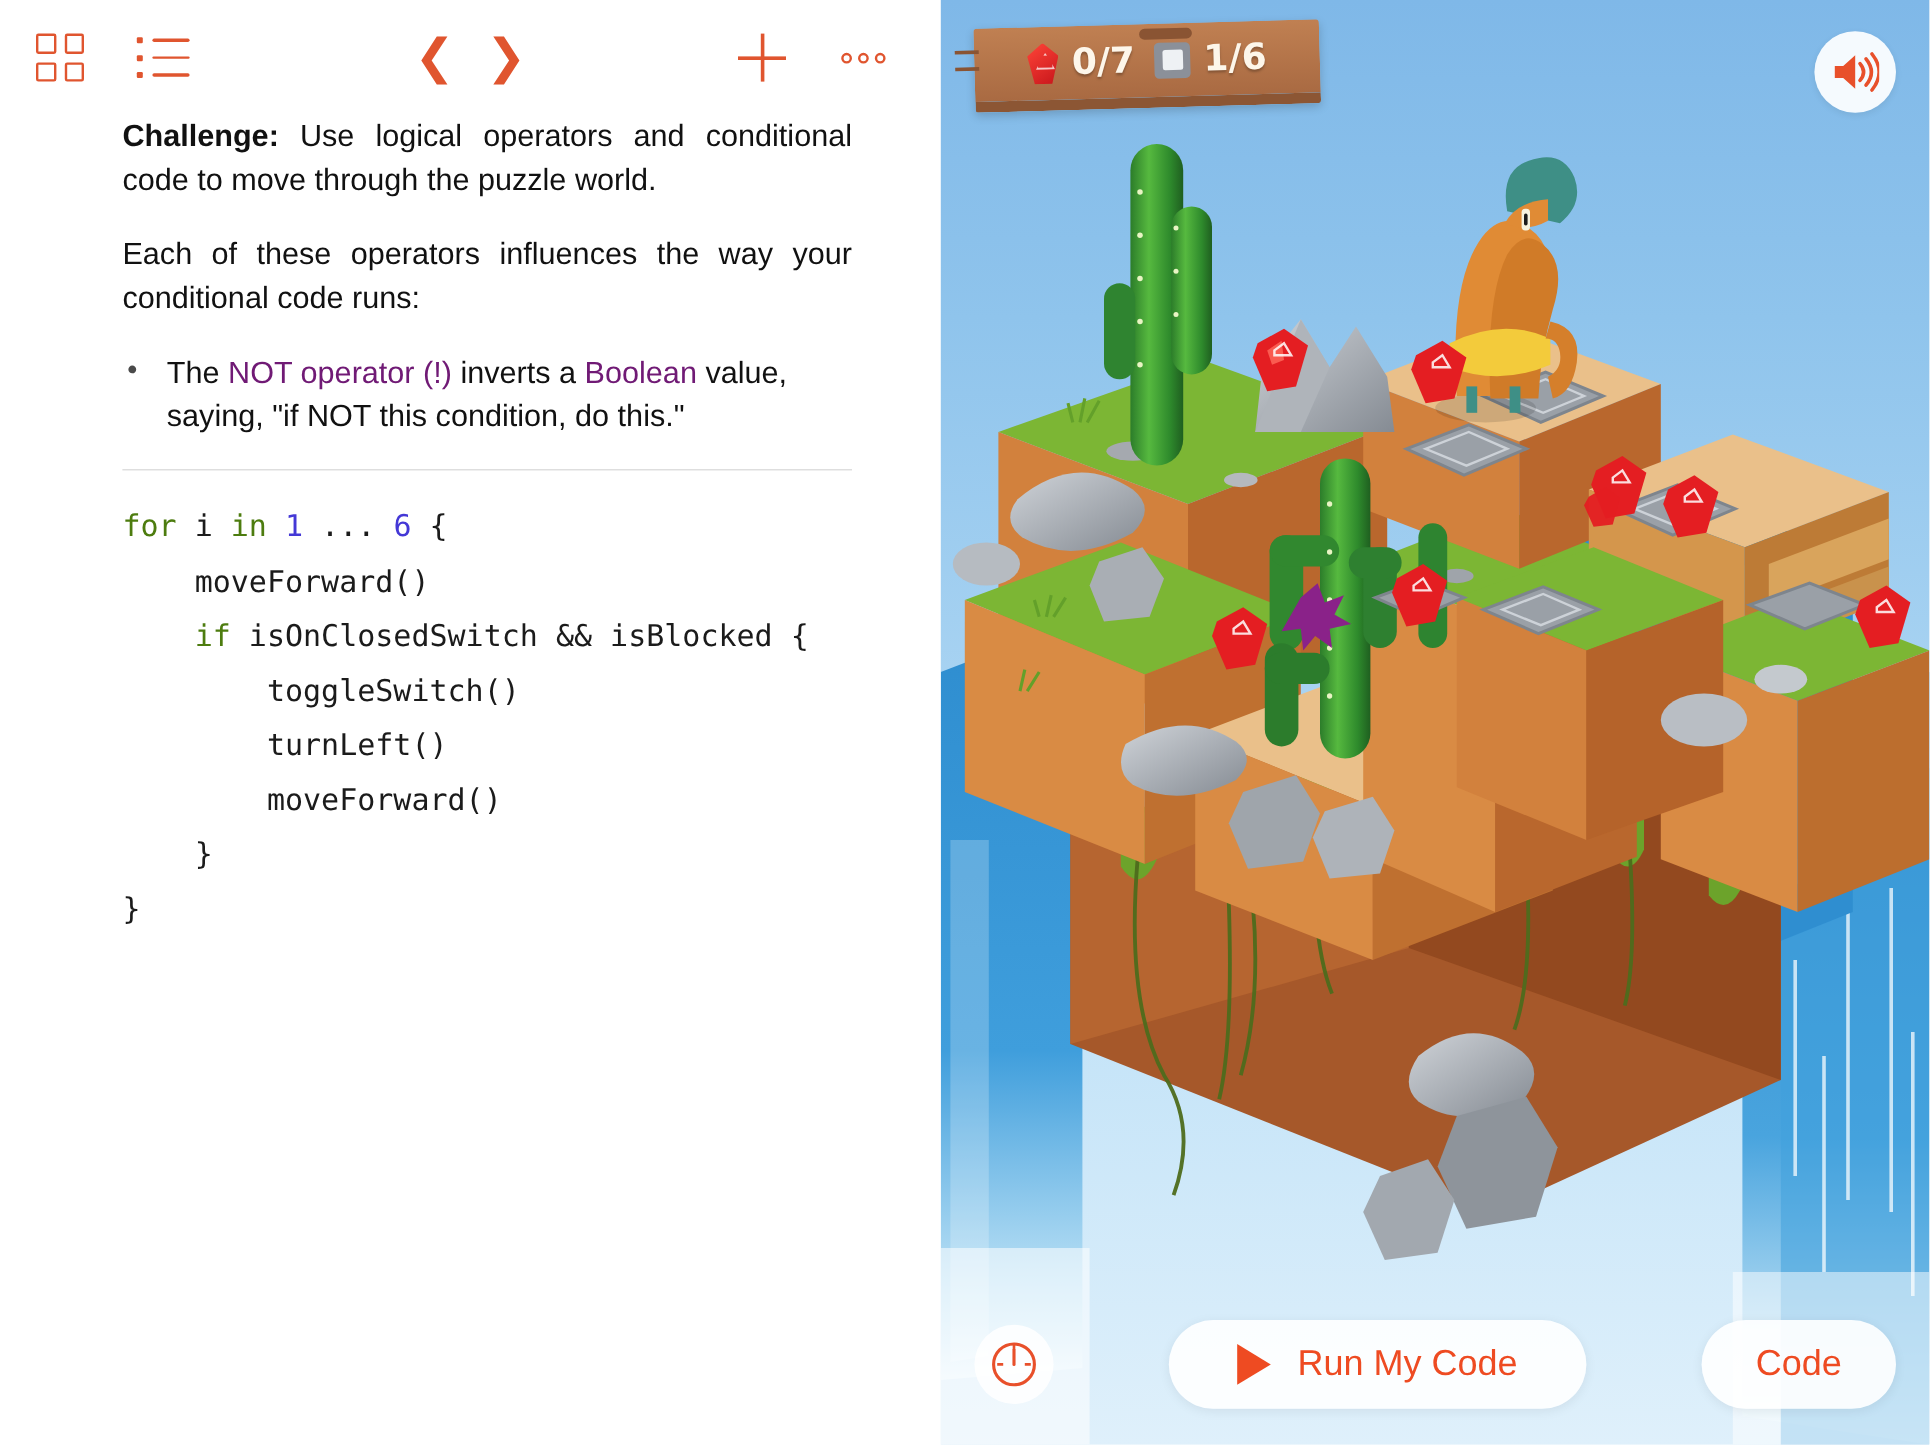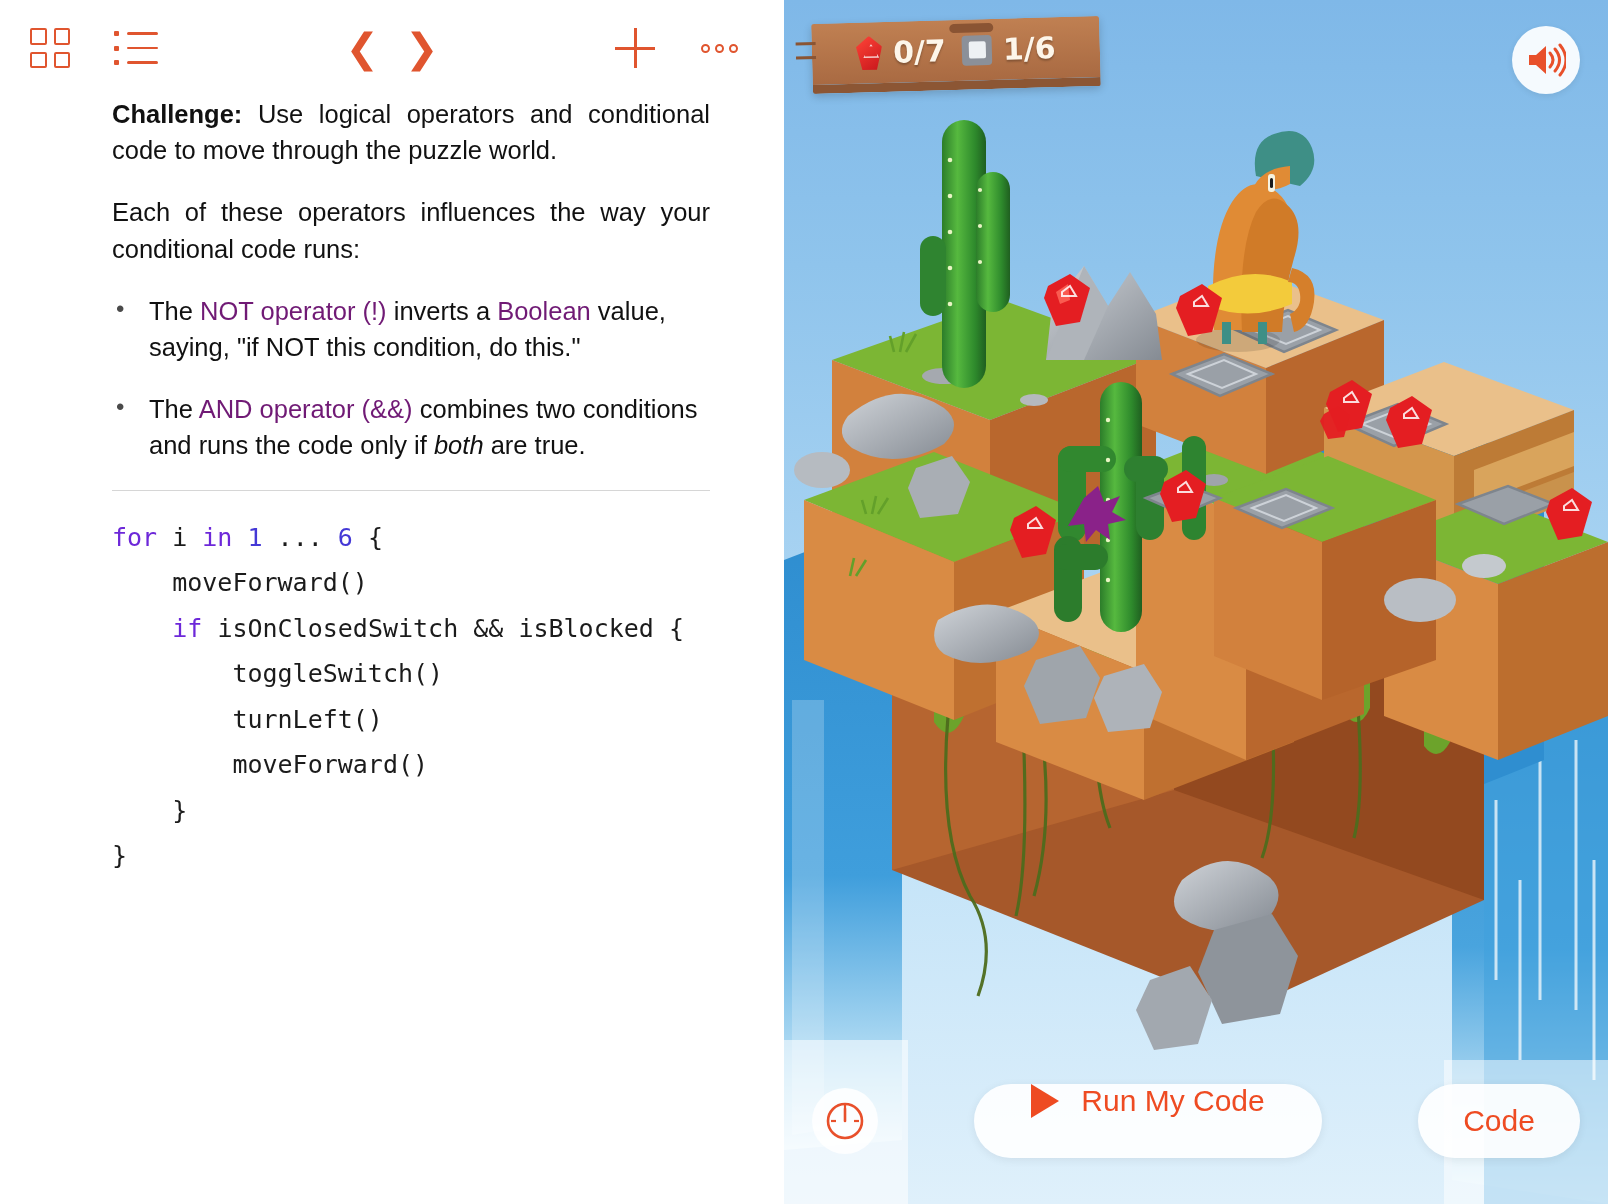--- a/index.html
+++ b/index.html
@@ -36,31 +36,31 @@
   .chev { color:#E0552F; font-size:40px; font-weight:300; line-height:1; font-family:"DejaVu Sans", sans-serif; cursor:pointer; }
   #doc-title { font-size:29px; font-weight:bold; color:#1b1b1b; letter-spacing:-0.2px;}
   #toolbar-right { margin-left:auto; display:flex; align-items:center; gap:46px; padding-right:22px;}
   .plus-icon { position:relative; width:40px; height:40px; cursor:pointer;}
   .plus-icon:before,.plus-icon:after{content:"";position:absolute;background:#E0552F;}
   .plus-icon:before{left:0;right:0;top:18.5px;height:3px;}
   .plus-icon:after{top:0;bottom:0;left:18.5px;width:3px;}
   .more-icon { display:flex; gap:5px; cursor:pointer; }
   .more-icon i { width:9px;height:9px;border:2px solid #E0552F;border-radius:50%;display:block;}
 
-  #content { padding:0 74px 0 112px; }
+  #content { padding:0 74px 0 74px;margin-left:28px; }
   #content p { font-size:25.5px; line-height:1.42; color:#111; margin-bottom:26px; text-align:justify; }
   #content b { font-weight:bold; }
   #content i { font-style:italic; }
   .kw { color:#701a75; }
   ul#operator-list { list-style:none; margin:0 0 26px 0; }
   ul#operator-list li { position:relative; padding-left:37px; font-size:25.5px; line-height:1.42; color:#111; margin-bottom:26px; }
   ul#operator-list li:before { content:"\2022"; position:absolute; left:4px; top:-1px; color:#4a4a4a; font-size:24px; }
   #divider { height:1px; background:#d6d6d6; margin:10px 0 24px 0; }
   #code { font-family:"DejaVu Sans Mono", monospace; font-size:25px; line-height:1.82; color:#1b1b1b; white-space:pre; }
-  #code .k { color:#6d28d9; }
+  #code .k { color:#4d7c0f; }
   #code .n { color:#4438D6; }
 
   
   #game-pane {
     width:824px; height:1204px; flex:0 0 824px;
     position:relative; overflow:hidden;
     background:linear-gradient(#7FB8E8 0%, #8FC4EC 22%, #A8D3F2 48%, #C5E4F8 72%, #DFF0FB 100%);
   }
   .abs { position:absolute; }
 
@@ -82,21 +82,21 @@
   .gem-ico:after{content:"";position:absolute;left:7px;top:8px;width:12px;height:10px;border:2px solid rgba(255,255,255,.75);clip-path:polygon(50% 0,100% 100%,0 100%);}
   .sw-ico{width:30px;height:30px;background:#8b9099;border-radius:4px;display:flex;align-items:center;justify-content:center;}
   .sw-ico:after{content:"";width:17px;height:17px;background:#eef1f4;transform:rotate(0deg);border-radius:2px;}
 
   
   #sound-btn{right:28px;top:26px;width:68px;height:68px;border-radius:50%;background:rgba(255,255,255,.92);display:flex;align-items:center;justify-content:center;cursor:pointer;box-shadow:0 2px 6px rgba(0,0,0,.08);}
 
   
   #game-bottom{position:absolute;left:0;right:0;bottom:30px;display:flex;align-items:center;padding:0 28px;}
   #speed-btn{width:66px;height:66px;border-radius:50%;background:rgba(255,255,255,.85);display:flex;align-items:center;justify-content:center;cursor:pointer;}
-  #run-btn{margin:16px auto;height:74px;min-width:348px;border-radius:37px;background:rgba(255,255,255,.9);display:flex;justify-content:center;gap:22px;cursor:pointer;box-shadow:0 2px 10px rgba(0,0,0,.07);}
+  #run-btn{margin:0 auto;height:74px;min-width:348px;border-radius:37px;background:rgba(255,255,255,.9);display:flex;align-items:center;justify-content:center;gap:22px;cursor:pointer;box-shadow:0 2px 10px rgba(0,0,0,.07);}
   #run-btn .tri{width:0;height:0;border-left:28px solid #EE4B22;border-top:17px solid transparent;border-bottom:17px solid transparent;}
   #run-label{font-size:30px;color:#EE4B22;}
   #hint-btn{height:74px;min-width:162px;border-radius:37px;background:rgba(255,255,255,.9);display:flex;align-items:center;justify-content:center;cursor:pointer;box-shadow:0 2px 10px rgba(0,0,0,.07);}
   #hint-label{font-size:30px;color:#EE4B22;}
 </style>
 </head>
 <body>
 
 <div id="left-pane">
 
@@ -138,23 +138,20 @@
   </div>
 
   <div id="content">
     <p><b>Challenge:</b><span> Use logical operators and conditional code to move through the puzzle world.</span></p>
 
     <p>Each of these operators influences the way your conditional code runs:</p>
 
     <ul id="operator-list">
       <li>
         <span>The </span><span class="kw">NOT operator (!)</span><span> inverts a </span><span class="kw">Boolean</span><span> value, saying, "if NOT this condition, do this."</span>
-      </li>
-      <li>
-        <span>The </span><span class="kw">AND operator (&amp;&amp;)</span><span> combines two conditions and runs the code only if </span><i>both</i><span> are true.</span>
       </li>
     </ul>
 
 
     <div id="divider"></div>
 
     <div id="code"><div><span class="k">for</span><span> i </span><span class="k">in</span><span> </span><span class="n">1</span><span> ... </span><span class="n">6</span><span> {</span></div><div><span>    moveForward()</span></div><div><span>    </span><span class="k">if</span><span> isOnClosedSwitch &amp;&amp; isBlocked {</span></div><div><span>        toggleSwitch()</span></div><div><span>        turnLeft()</span></div><div><span>        moveForward()</span></div><div><span>    }</span></div><div><span>}</span></div></div>
   </div>
 </div>
 

